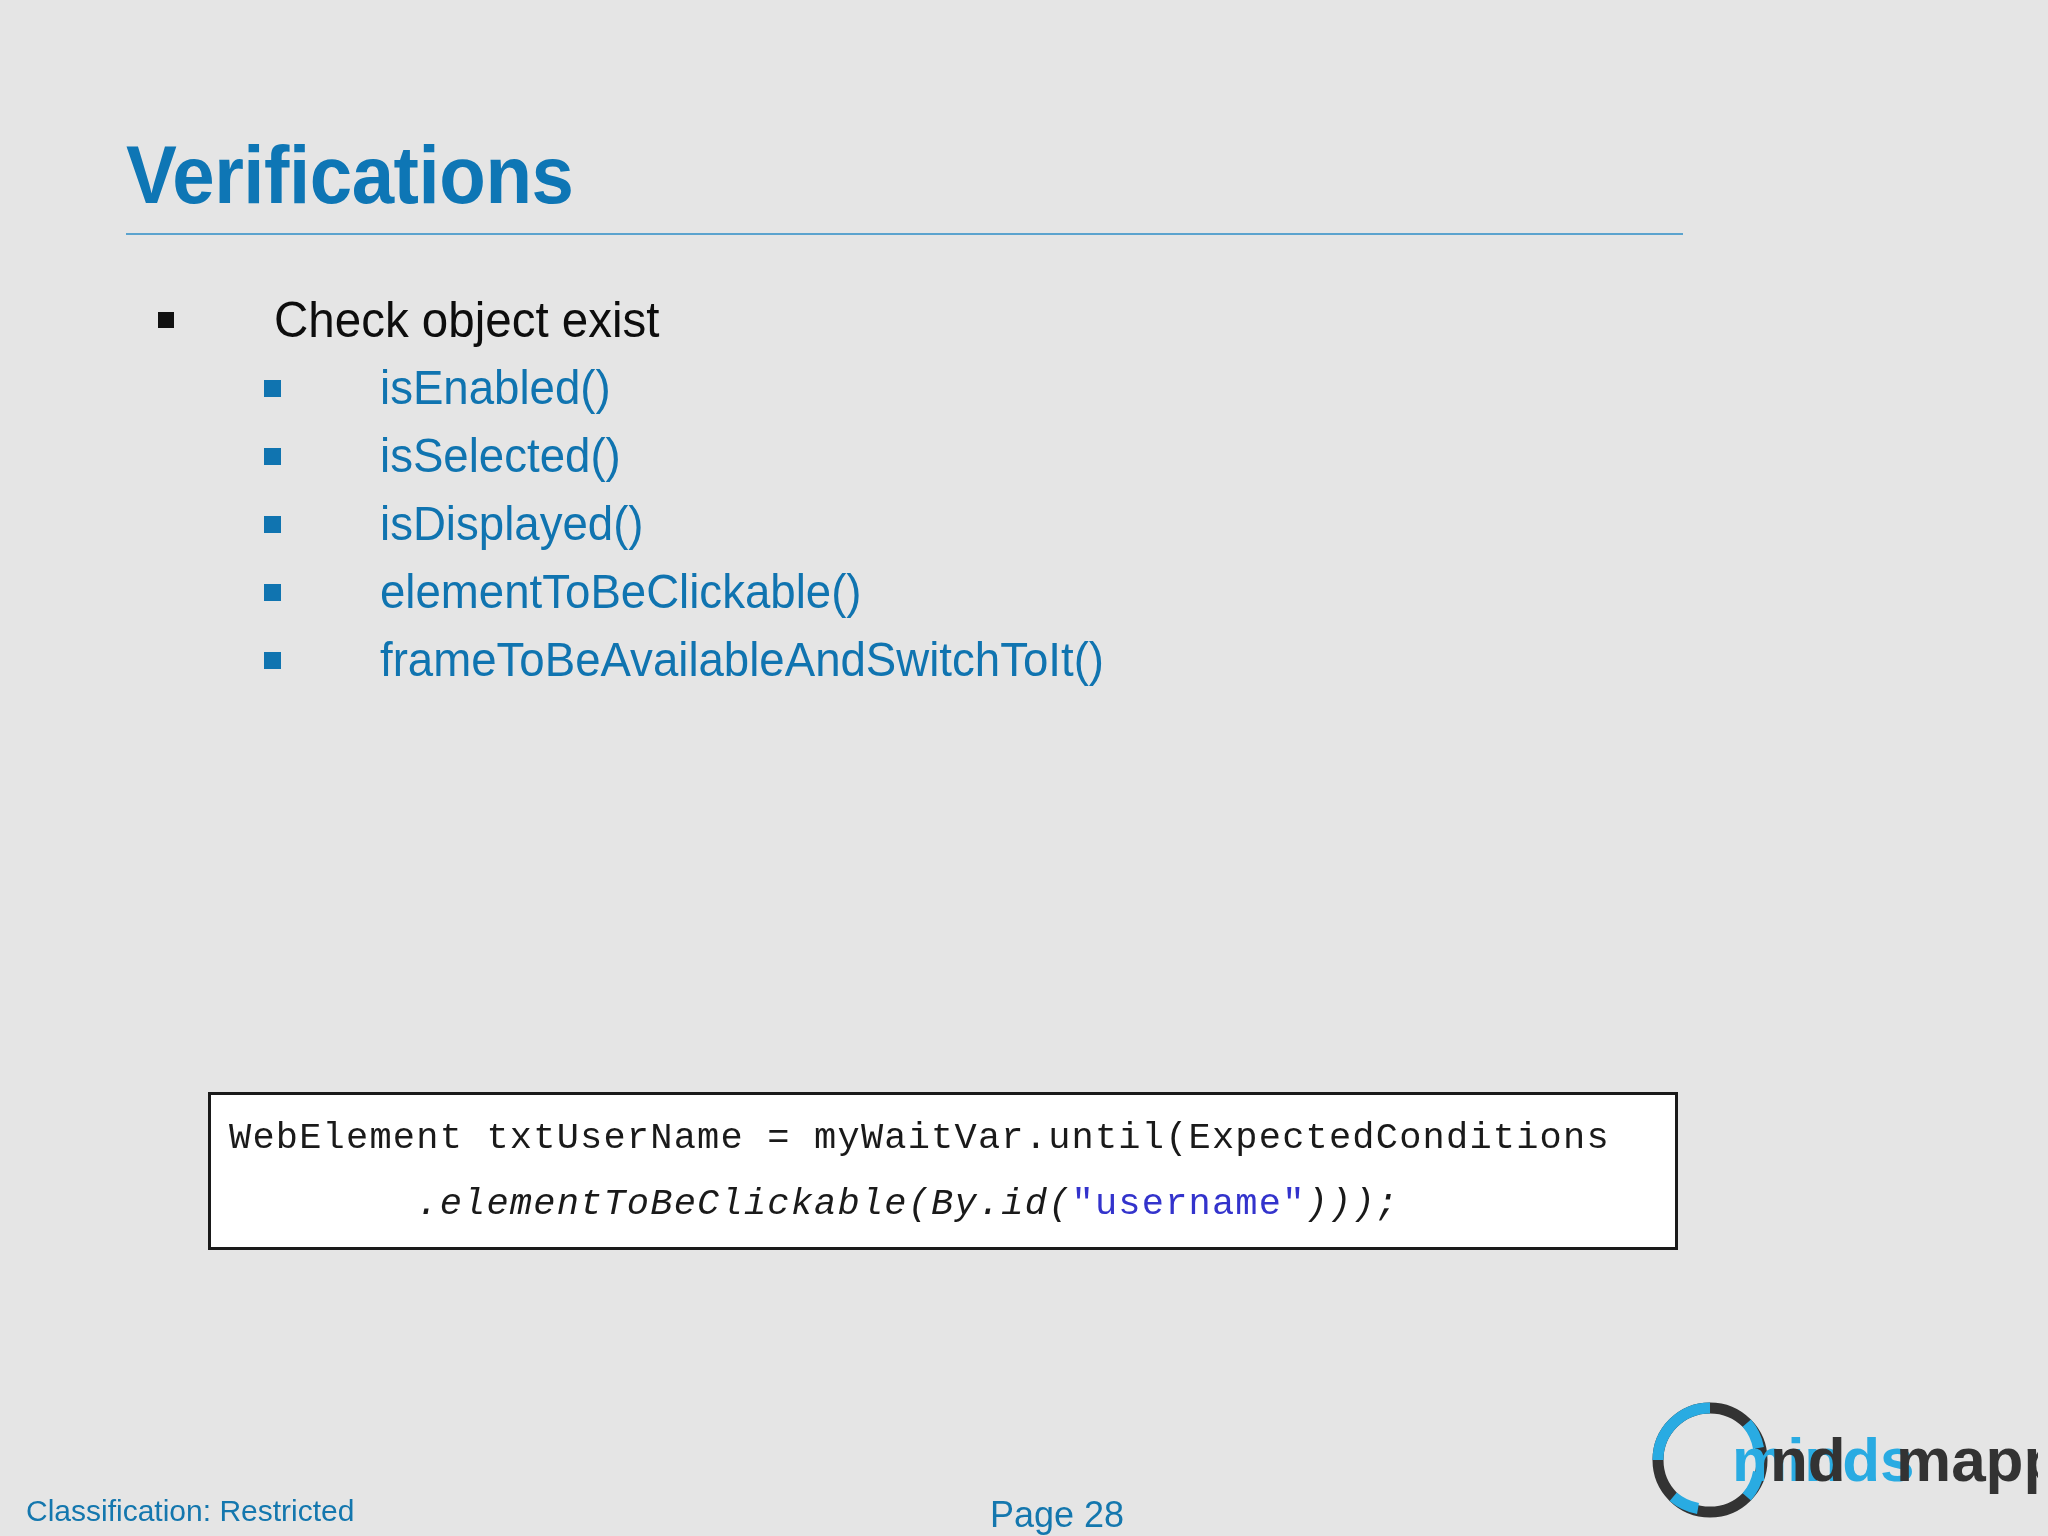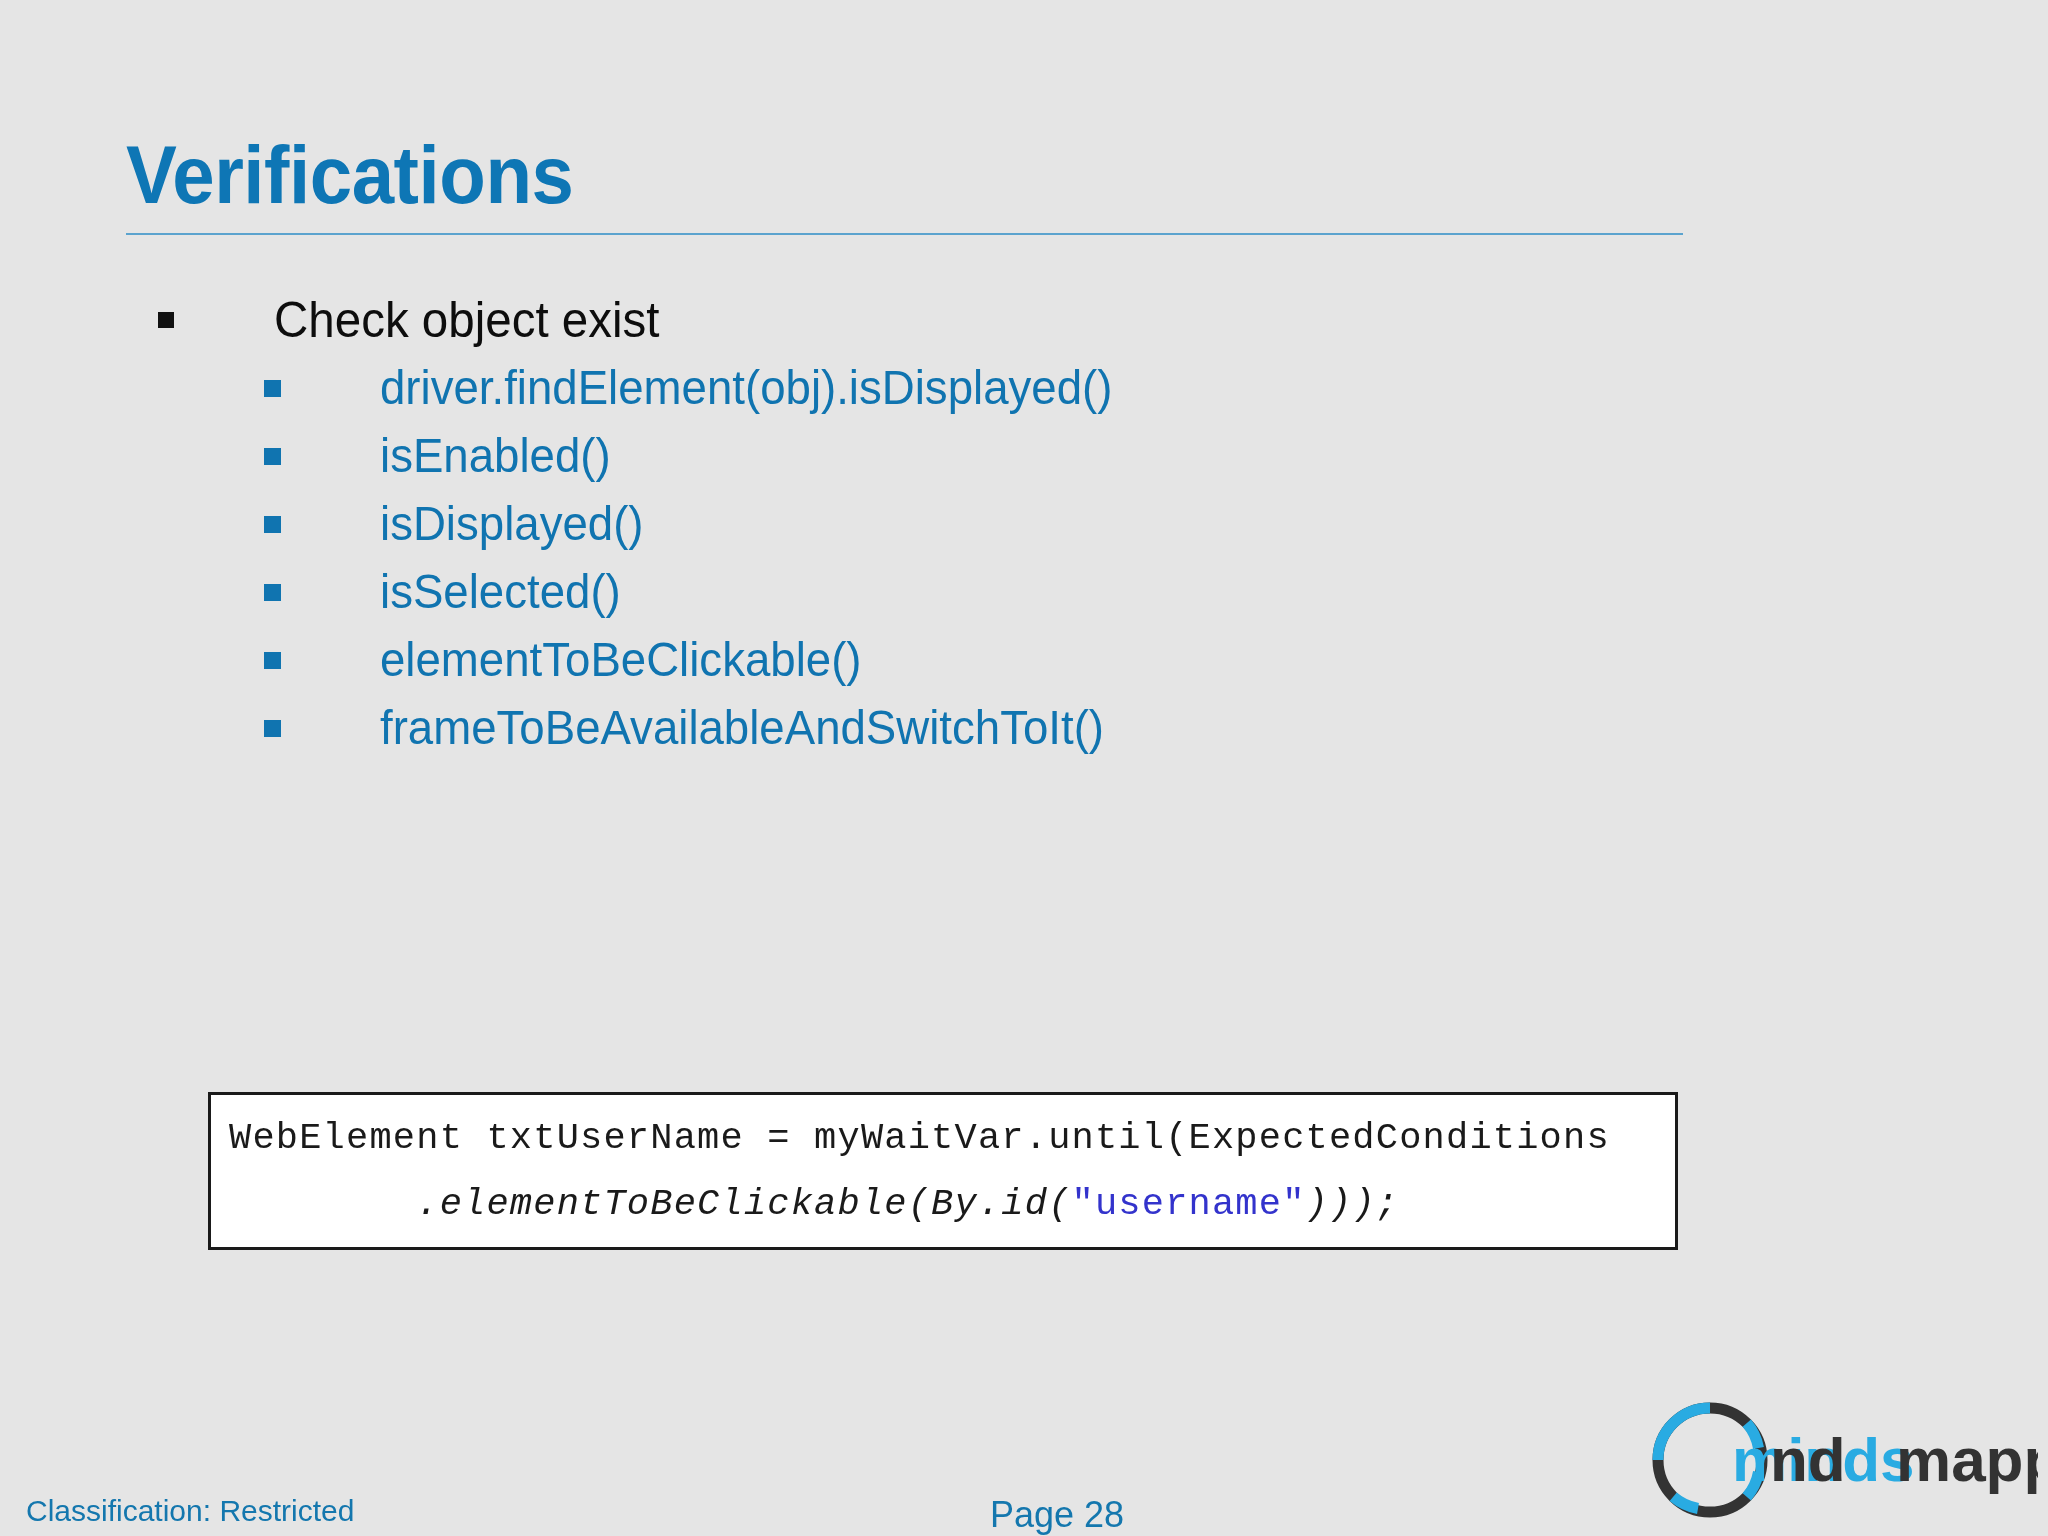--- a/index.html
+++ b/index.html
@@ -177,38 +177,34 @@
   <div class="title-rule"></div>
 
   <div class="content">
 
     <div class="l1-item">
       <span class="l1-bullet"></span>
       <span class="l1-text">Check object exist</span>
     </div>
 
 
-    <div class="l2-item">
-      <span class="l2-bullet"></span>
-      <span class="l2-text">driver.findElement(obj).isDisplayed()</span>
-    </div>
 
     <div class="l2-item">
       <span class="l2-bullet"></span>
       <span class="l2-text">isEnabled()</span>
     </div>
 
     <div class="l2-item">
       <span class="l2-bullet"></span>
+      <span class="l2-text">isSelected()</span>
+    </div>
+
+    <div class="l2-item">
+      <span class="l2-bullet"></span>
       <span class="l2-text">isDisplayed()</span>
-    </div>
-
-    <div class="l2-item">
-      <span class="l2-bullet"></span>
-      <span class="l2-text">isSelected()</span>
     </div>
 
     <div class="l2-item">
       <span class="l2-bullet"></span>
       <span class="l2-text">elementToBeClickable()</span>
     </div>
 
     <div class="l2-item">
       <span class="l2-bullet"></span>
       <span class="l2-text">frameToBeAvailableAndSwitchToIt()</span>

